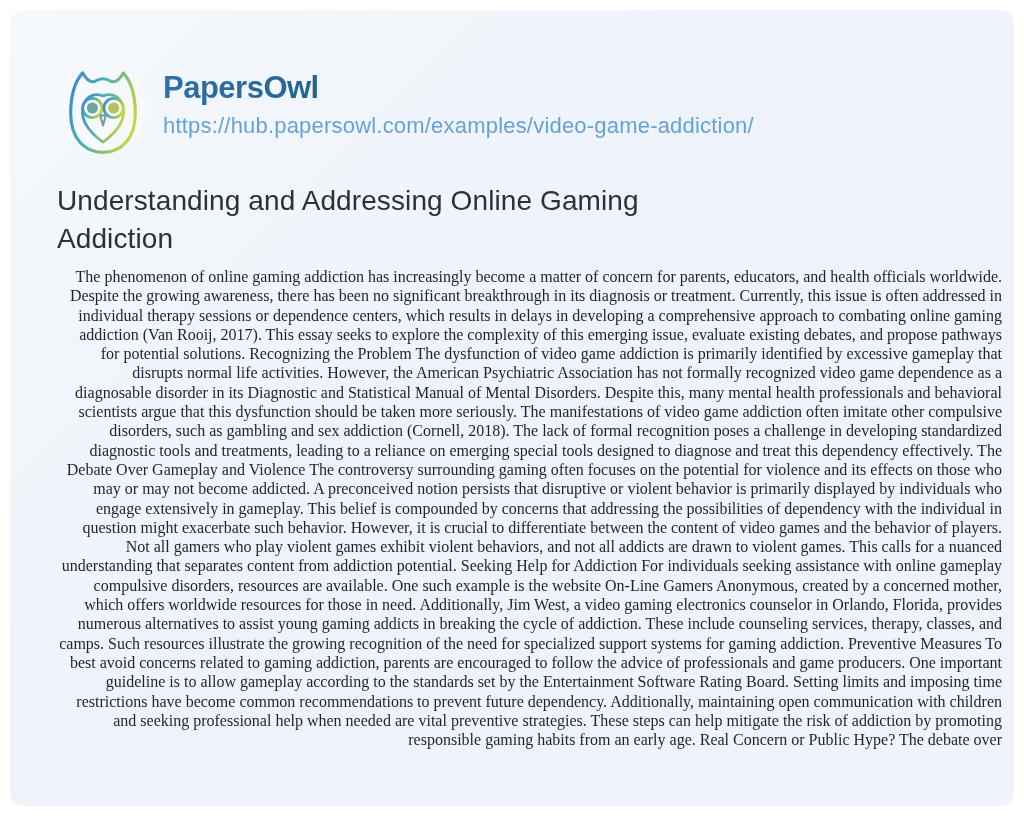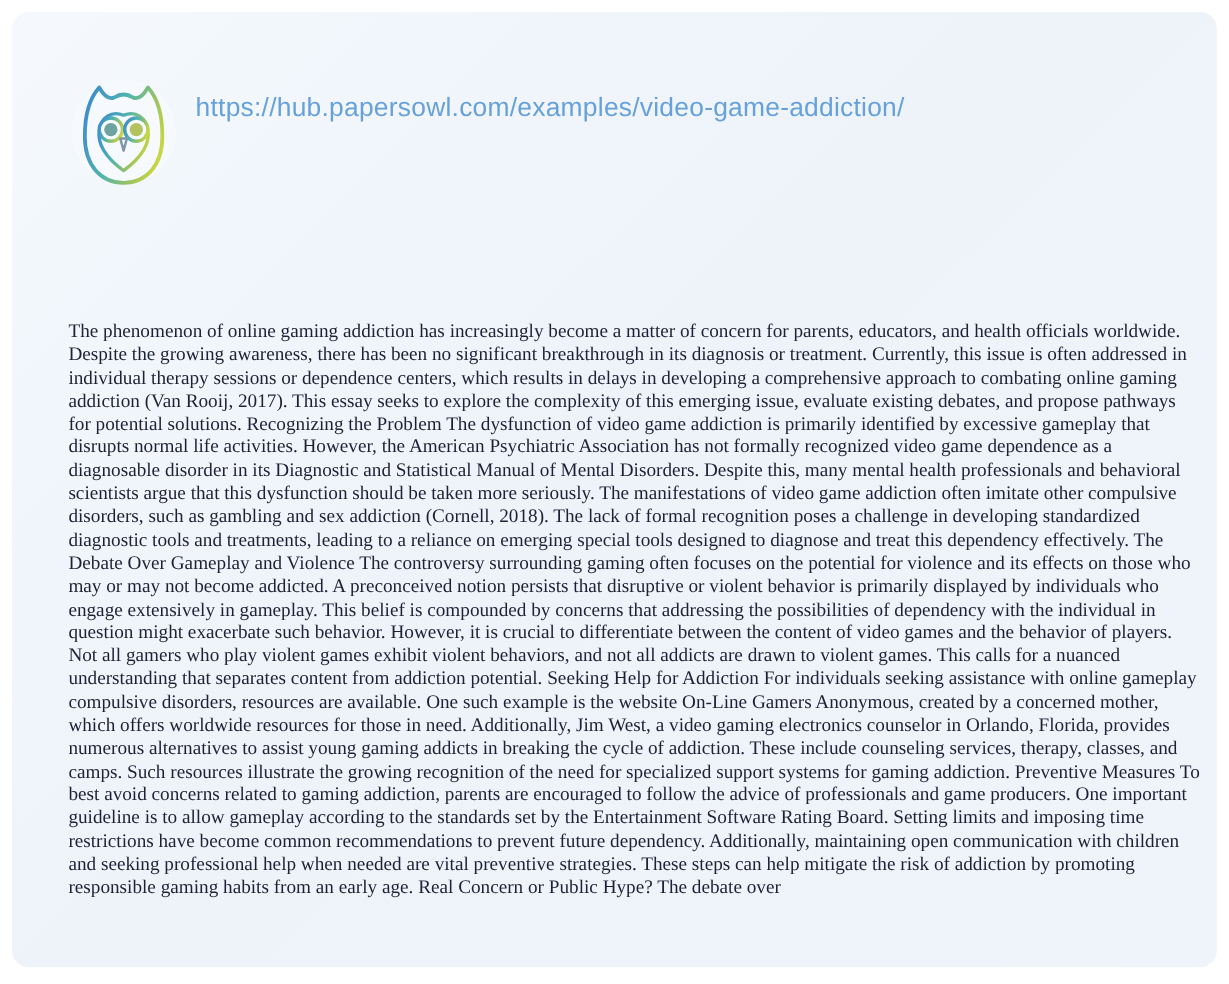--- a/index.html
+++ b/index.html
@@ -60,21 +60,21 @@
     letter-spacing: 0.1px;
   }
   .article-body {
     position: absolute;
     left: 47px; top: 257px;
     width: 945px;
     font-family: "Liberation Serif", serif;
     font-size: 16px;
     line-height: 19.3px;
     color: #1c2235;
-    text-align: left;
+    text-align: right;
   }
 </style>
 </head>
 <body>
 
 <div class="page-panel">
 
   <div class="header">
     <div class="logo-wrap">
       <svg width="96" height="96" viewBox="0 0 100 104" xmlns="http://www.w3.org/2000/svg">
@@ -90,20 +90,22 @@
         <path d="M28,14 C19,24 15,38 15,58 C15,85 30,100 50,100 C70,100 85,85 85,58 C85,38 81,24 72,14 C68,21 63,25 58.5,23 C53,19.5 47,19.5 41.5,23 C37,25 32,21 28,14 Z" fill="none" stroke="url(#owlgrad)" stroke-width="3.4" stroke-linejoin="round"></path>
         <path d="M50,89 C35,78 26,66 28,52.5 C29.8,41 39,34.5 50,39 C61,34.5 70.2,41 72,52.5 C74,66 65,78 50,89 Z" fill="none" stroke="url(#owlgrad)" stroke-width="3" stroke-linejoin="round"></path>
         <circle cx="38.5" cy="52" r="10.5" fill="#f6f9fd" stroke="url(#owlgrad)" stroke-width="3"></circle>
         <circle cx="61.5" cy="52" r="10.5" fill="#f6f9fd" stroke="url(#owlgrad)" stroke-width="3"></circle>
         <circle cx="38.5" cy="52" r="6" fill="#6fa3a0"></circle>
         <circle cx="61.5" cy="52" r="6" fill="#b2c25f"></circle>
         <path d="M47,60 L53,60 L50,71 Z" fill="none" stroke="#7e96a3" stroke-width="2.2" stroke-linejoin="round"></path>
       </svg>
     </div>
     <div class="brand-block">
+      <div class="brand-title">PapersOwl</div>
       <a class="page-url" href="#">https://hub.papersowl.com/examples/video-game-addiction/</a>
     </div>
   </div>
 
+  <h1 class="article-title">Understanding and Addressing Online Gaming Addiction</h1>
 
   <p class="article-body">The phenomenon of online gaming addiction has increasingly become a matter of concern for parents, educators, and health officials worldwide. Despite the growing awareness, there has been no significant breakthrough in its diagnosis or treatment. Currently, this issue is often addressed in individual therapy sessions or dependence centers, which results in delays in developing a comprehensive approach to combating online gaming addiction (Van Rooij, 2017). This essay seeks to explore the complexity of this emerging issue, evaluate existing debates, and propose pathways for potential solutions. Recognizing the Problem The dysfunction of video game addiction is primarily identified by excessive gameplay that disrupts normal life activities. However, the American Psychiatric Association has not formally recognized video game dependence as a diagnosable disorder in its Diagnostic and Statistical Manual of Mental Disorders. Despite this, many mental health professionals and behavioral scientists argue that this dysfunction should be taken more seriously. The manifestations of video game addiction often imitate other compulsive disorders, such as gambling and sex addiction (Cornell, 2018). The lack of formal recognition poses a challenge in developing standardized diagnostic tools and treatments, leading to a reliance on emerging special tools designed to diagnose and treat this dependency effectively. The Debate Over Gameplay and Violence The controversy surrounding gaming often focuses on the potential for violence and its effects on those who may or may not become addicted. A preconceived notion persists that disruptive or violent behavior is primarily displayed by individuals who engage extensively in gameplay. This belief is compounded by concerns that addressing the possibilities of dependency with the individual in question might exacerbate such behavior. However, it is crucial to differentiate between the content of video games and the behavior of players. Not all gamers who play violent games exhibit violent behaviors, and not all addicts are drawn to violent games. This calls for a nuanced understanding that separates content from addiction potential. Seeking Help for Addiction For individuals seeking assistance with online gameplay compulsive disorders, resources are available. One such example is the website On-Line Gamers Anonymous, created by a concerned mother, which offers worldwide resources for those in need. Additionally, Jim West, a video gaming electronics counselor in Orlando, Florida, provides numerous alternatives to assist young gaming addicts in breaking the cycle of addiction. These include counseling services, therapy, classes, and camps. Such resources illustrate the growing recognition of the need for specialized support systems for gaming addiction. Preventive Measures To best avoid concerns related to gaming addiction, parents are encouraged to follow the advice of professionals and game producers. One important guideline is to allow gameplay according to the standards set by the Entertainment Software Rating Board. Setting limits and imposing time restrictions have become common recommendations to prevent future dependency. Additionally, maintaining open communication with children and seeking professional help when needed are vital preventive strategies. These steps can help mitigate the risk of addiction by promoting responsible gaming habits from an early age. Real Concern or Public Hype? The debate over</p>
 
 </div>
 
 </body></html>

